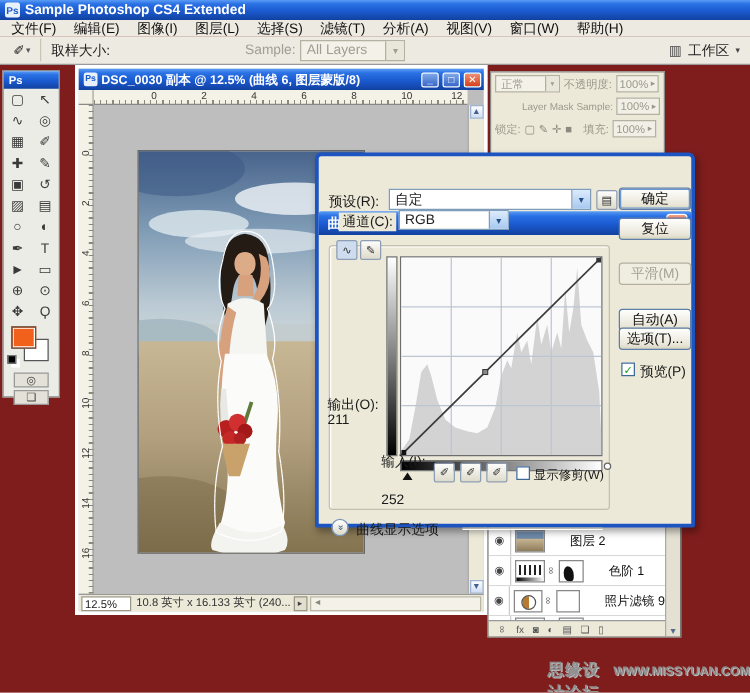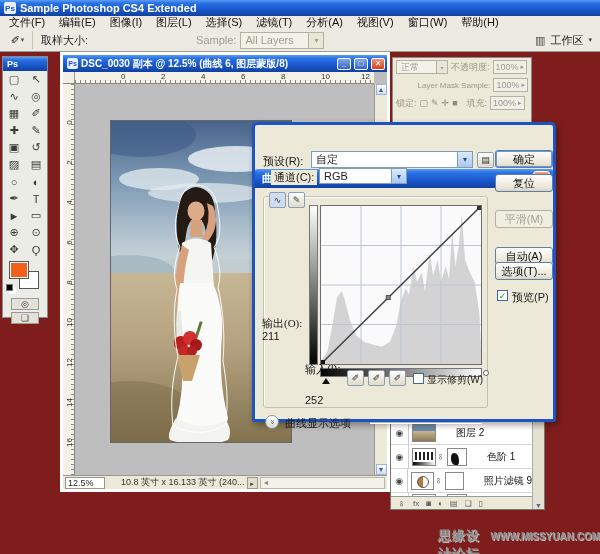--- a/index.html
+++ b/index.html
@@ -48,21 +48,21 @@
   .hruler span { position:absolute; top:0; font-size:8px; color:#333; }
   .vruler { position:absolute; left:0; top:12px; width:12px; bottom:0; background:#f4f2e6; border-right:1px solid #888;
     background-image:repeating-linear-gradient(180deg,#8a8878 0 1px,transparent 1px 5px); background-size:4px 100%; background-position:8px 0; background-repeat:no-repeat; }
   .vruler span { position:absolute; left:1px; font-size:8px; color:#333; transform:rotate(-90deg); transform-origin:center; width:10px; text-align:center; }
   .vscroll { position:absolute; right:0; top:12px; width:13px; bottom:0; background:#ece9d8; border-left:1px solid #999; display:flex; flex-direction:column; justify-content:space-between; align-items:center; font-size:7px; color:#44618e; }
   .vscroll .sb { width:11px; height:11px; border:1px solid #9db4d6; background:linear-gradient(#fdfefe,#cfdcf3); display:flex; align-items:center; justify-content:center; }
   .canvas { position:absolute; left:12px; top:12px; right:13px; bottom:0; background:#bebebe; }
   .photo { position:absolute; left:35px; top:36px; width:182px; height:323px; border:1px solid #666; }
   .dw-status { position:absolute; left:0; bottom:0; right:0; height:14px; background:#ece9d8; border-top:1px solid #999; display:flex; align-items:center; font-size:10px; }
   .zoombox { width:40px; height:12px; background:#fff; border:1px solid #9a9786; margin-left:2px; padding:0 2px; font-size:9px; }
-  .st-txt { margin-left:16px; white-space:nowrap; font-size:9px; color:#333; }
+  .st-txt { margin-left:4px; white-space:nowrap; font-size:9px; color:#333; }
   .st-btn { width:11px; height:12px; border:1px solid #9a9786; background:#e2dfd0; font-size:7px; text-align:center; line-height:11px; color:#444; margin-left:2px; }
   .st-track { flex:1; height:12px; background:#f4f2e8; border:1px solid #b9b6a6; margin:0 2px; display:flex; align-items:center; font-size:7px; color:#8a8878; padding-left:2px; }
 
   
   .dlg { position:absolute; left:252px; top:122px; width:304px; height:300px; background:#ece9d8; border:3px solid #1c55c2; border-radius:5px 5px 2px 2px; z-index:5; box-shadow:2px 3px 6px rgba(0,0,0,.35); }
   .dlg-title { height:19px; display:flex; align-items:center; padding:0 3px 0 7px; color:#fff; font-weight:bold; font-size:11px; border-radius:2px 2px 0 0;margin-top:44px; }
   .dlg-title .t { flex:1; }
   .dlg-close { width:17px; height:15px; border:1px solid #fff; border-radius:3px; background:linear-gradient(#f2a385,#d9441f 60%,#b3330f); color:#fff; font-size:9px; font-weight:bold; text-align:center; line-height:13px; }
   .dlg-body { position:absolute; left:0; top:19px; right:0; bottom:0; }
   .lbl { position:absolute; font-size:11px; color:#1a1a1a; white-space:nowrap; }
@@ -418,21 +418,21 @@
           <polyline class="curveline" points="0,158 67.2,91.64 160,0"></polyline>
           <rect width="4" height="4" fill="#111" x="0" y="154"></rect>
           <rect width="4" height="4" fill="#888" stroke="#333" stroke-width="0.8" x="65.2" y="89.64"></rect>
           <rect width="4" height="4" fill="#333" x="156" y="0"></rect>
         </svg>
       </div>
       <div class="hgrad"></div>
       <div class="tri-black"></div>
       <div class="circ-white"></div>
 
-      <span class="lbl" style="left:7px;top:172px;font-family:Liberation Serif, serif;">输出(O):</span>
+      <span class="lbl" style="left:7px;top:172px;">输出(O):</span>
       <span class="lbl" style="left:7px;top:186px;">211</span>
       <span class="lbl" style="left:50px;top:218px;">输入(I):</span>
       <span class="lbl" style="left:50px;top:250px;">252</span>
 
       <div class="minibtn" style="left:92px;top:226px;">✐</div>
       <div class="minibtn" style="left:113px;top:226px;">✐</div>
       <div class="minibtn" style="left:134px;top:226px;">✐</div>
       <span class="chk" style="left:158px;top:229px;" id="clip-check"></span>
       <span class="lbl" style="left:172px;top:229px;font-size:10px;">显示修剪(W)</span>
 

